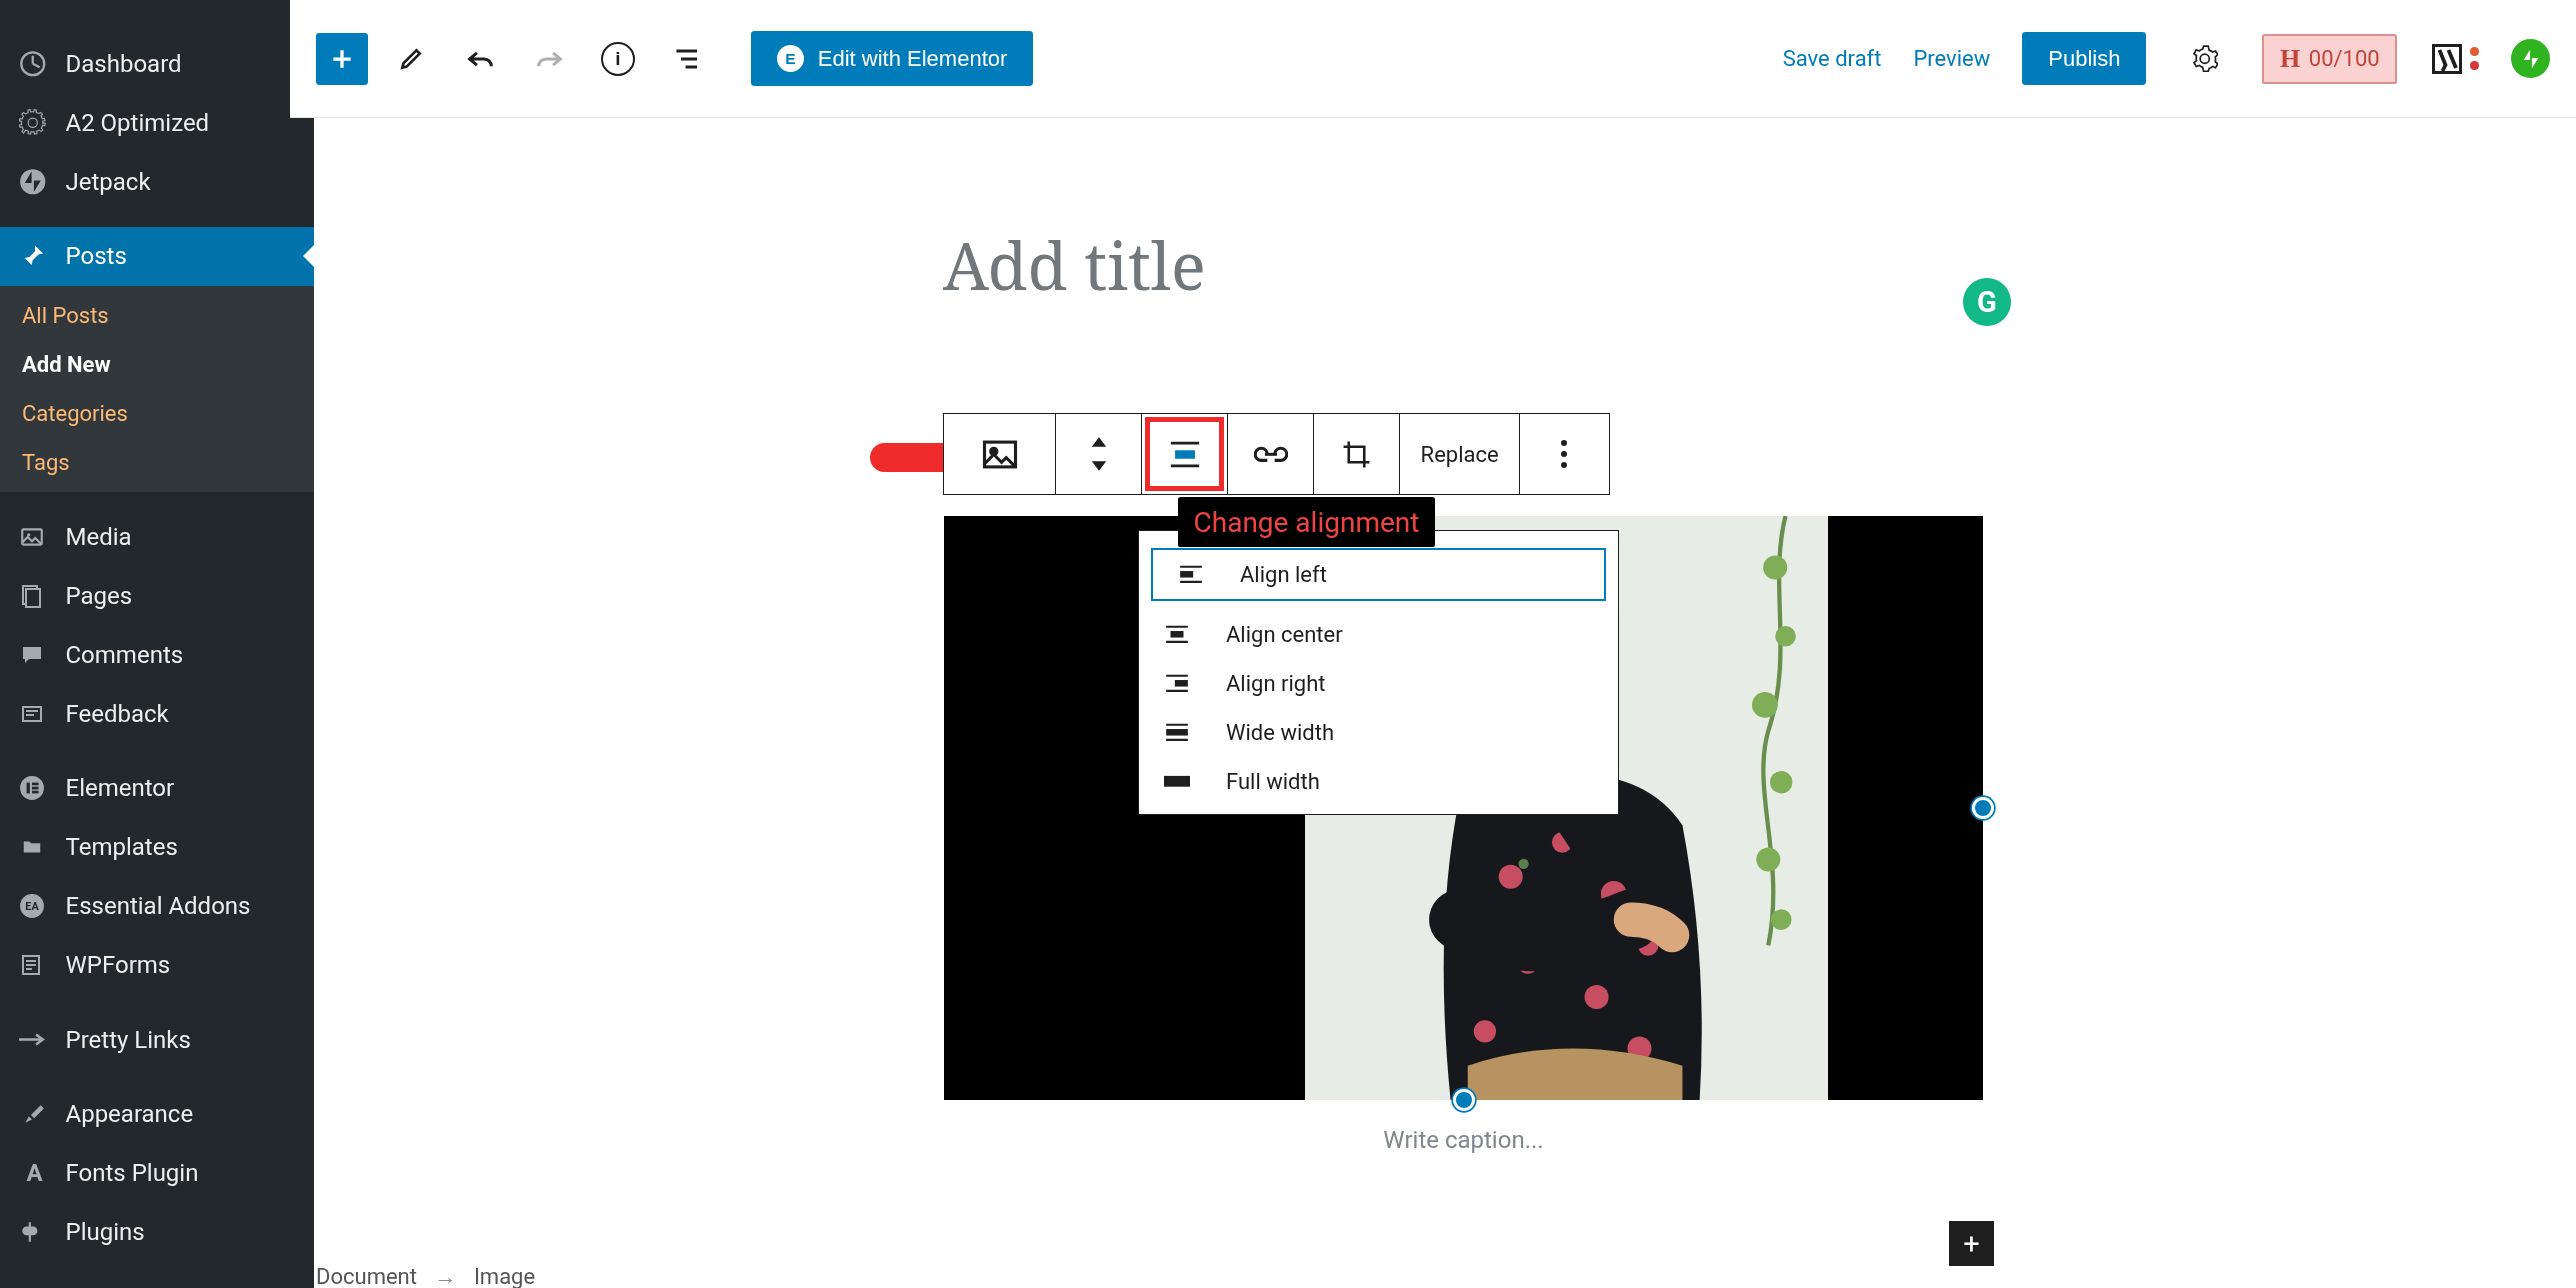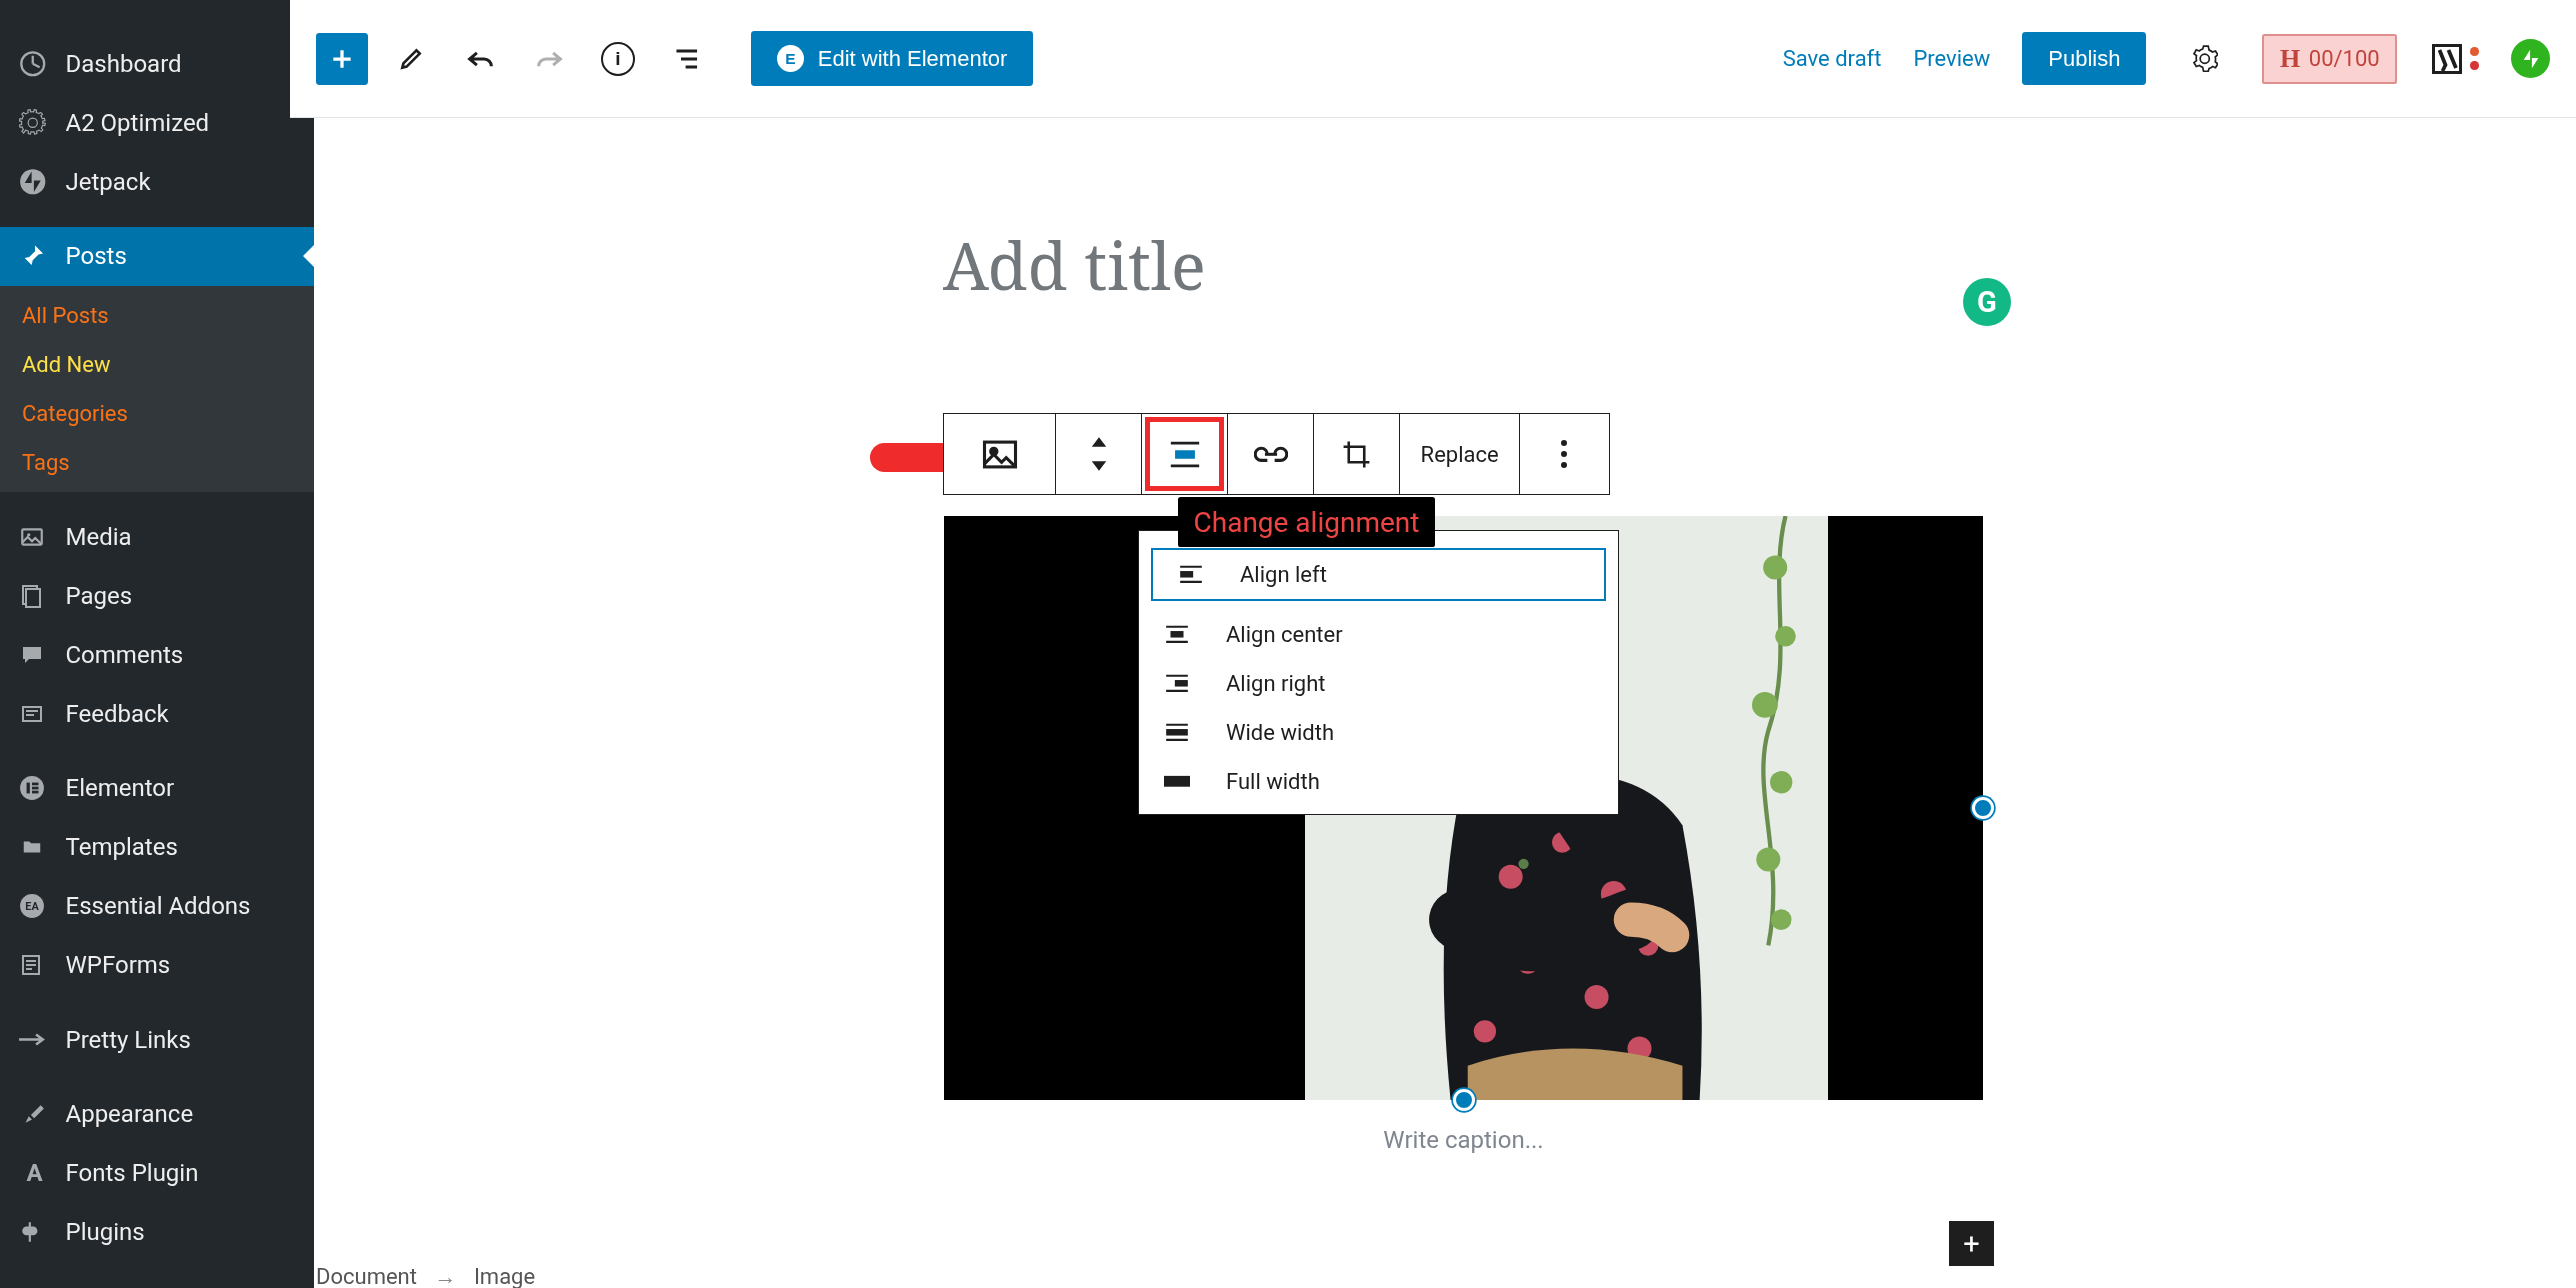--- a/index.html
+++ b/index.html
@@ -20,22 +20,22 @@
   body{width:2576px;height:1288px;overflow:hidden;background:#fff}
 
   
   .sidebar{position:absolute;left:0;top:0;bottom:0;width:314px;background:var(--sidebar-bg);color:var(--sidebar-text);font-size:24px;padding-top:34px}
   .side-item{display:flex;align-items:center;gap:15.5px;padding:15.5px 19px;cursor:pointer}
   .side-item .icn{width:31px;text-align:center;color:var(--sidebar-muted);font-size:27.5px}
   .side-item.active{background:var(--wp-blue);color:#fff;position:relative}
   .side-item.active .icn{color:#fff}
   .side-item.active::after{content:"";position:absolute;right:-1.7px;top:50%;transform:translateY(-50%);border:13.7px solid transparent;border-right-color:#fff}
   .side-sub{background:var(--submenu-bg);padding:5.2px 0}
-  .side-sub .sub{padding:12px 22px;font-size:22px;color:#f97316;cursor:pointer}
-  .side-sub .sub.current{color:#fde047;font-weight:400}
+  .side-sub .sub{padding:12px 22px;font-size:22px;color:#fdba74;cursor:pointer}
+  .side-sub .sub.current{color:#ffffff;font-weight:700}
   .side-gap{height:15.5px}
 
   
   .topbar{position:absolute;left:290px;right:0;top:0;height:118px;border-bottom:1.7px solid #e2e4e7;background:#fff;display:flex;align-items:center;padding:0 26px}
   .top-left{display:flex;align-items:center;gap:17px}
   .top-right{margin-left:auto;display:flex;align-items:center;gap:32px}
   .sq-btn{display:inline-flex;align-items:center;justify-content:center;width:52px;height:52px;border:none;background:transparent;color:#1e1e1e;cursor:pointer}
   .sq-btn.blue{background:var(--wp-blue2);color:#fff;border-radius:3.4px}
   .sq-btn.blue svg{stroke:#fff}
   .round-info{width:34px;height:34px;border:2.6px solid #1e1e1e;border-radius:50%;display:flex;align-items:center;justify-content:center;font-weight:700;font-size:19px}

